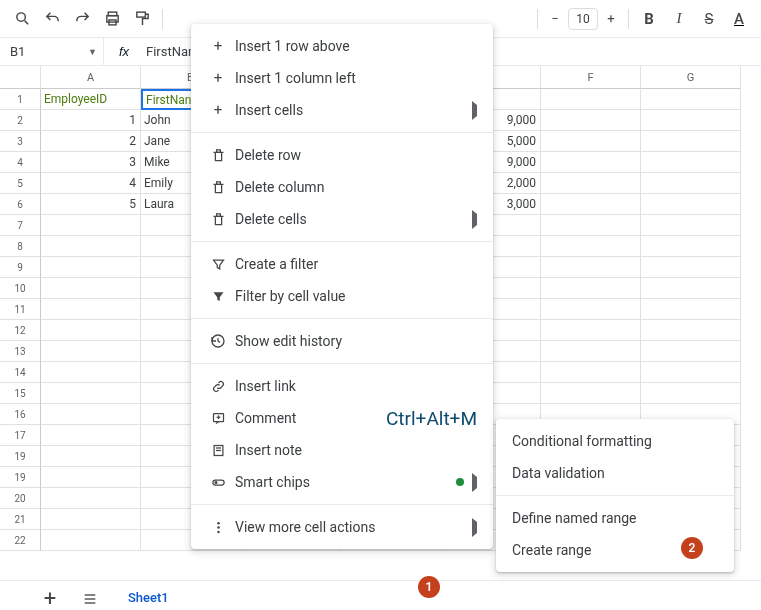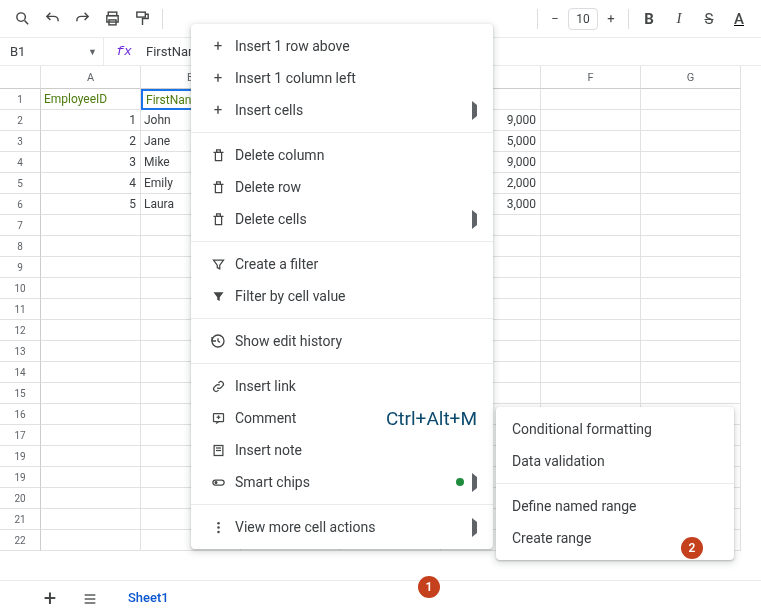--- a/index.html
+++ b/index.html
@@ -11,21 +11,21 @@
     .font-size-box { display: flex; align-items: center; gap: 2px; }
     .fs-val { border: 1px solid #dadce0; border-radius: 4px; width: 30px; height: 22px; display: flex; align-items: center; justify-content: center; font-size: 12px; }
     .fs-btn { width: 22px; height: 22px; display: flex; align-items: center; justify-content: center; cursor: pointer; color: #444746; }
     .bold-icon { font-weight: bold; font-size: 15px; }
     .italic-icon { font-style: italic; font-size: 15px; font-family: serif; }
     .strike-icon { text-decoration: line-through; font-size: 15px; }
     
     .formula-bar { height: 28px; display: flex; align-items: center; border-bottom: 1px solid #e8eaed; }
     .name-box { width: 104px; height: 100%; display: flex; align-items: center; padding-left: 10px; font-size: 13px; color: #3c4043; border-right: 1px solid #e8eaed; }
     .name-box-caret { margin-left: auto; margin-right: 6px; color: #5f6368; font-size: 9px; }
-    .fx-label { width: 40px; height: 100%; display: flex; align-items: center; justify-content: center; font-style: italic; font-family: Liberation Mono, monospace; color: #6d28d9; }
+    .fx-label { width: 40px; height: 100%; display: flex; align-items: center; justify-content: center; font-style: italic; font-family: Liberation Sans, sans-serif; color: #0f172a; }
     .formula-input { flex: 1; height: 100%; border: none; outline: none; font-size: 13px; padding-left: 2px; color: #3c4043; }
     
     .grid-area { position: relative; height: 514px; overflow: hidden; }
     .col-headers { display: flex; height: 23px; }
     .rowhead-corner { width: 41px; border-right: 1px solid #e1e1e1; border-bottom: 1px solid #ccc; background: #fff; }
     .col-header { width: 100px; border-right: 1px solid #e1e1e1; border-bottom: 1px solid #ccc; display: flex; align-items: center; justify-content: center; font-size: 11px; color: #5f6368; background: #fff; }
     .rows { }
     .row { display: flex; height: 21px; }
     .row-header { width: 41px; border-right: 1px solid #ccc; border-bottom: 1px solid #e1e1e1; display: flex; align-items: center; justify-content: center; font-size: 10px; color: #5f6368; background: #fff; }
     .cell { width: 100px; border-right: 1px solid #e1e1e1; border-bottom: 1px solid #e1e1e1; padding: 0 3px; display: flex; align-items: center; font-size: 12px; overflow: hidden; }
@@ -39,21 +39,21 @@
     
     .context-menu { position: absolute; left: 191px; top: 24px; width: 302px; background: #fff; border-radius: 4px; box-shadow: 0 2px 6px 2px rgba(60,64,67,.15), 0 1px 2px rgba(60,64,67,.3); padding: 6px 0; z-index: 10; font-size: 14px; color: #3c4043; }
     .menu-item { height: 32px; display: flex; align-items: center; padding: 0 16px 0 14px; cursor: pointer; position: relative; }
     .mi-icon { width: 26px; display: flex; align-items: center; justify-content: center; color: #444746; font-size: 15px; }
     .mi-label { flex: 1; margin-left: 4px; }
     .mi-shortcut { color: #0c4a6e; font-size: 19px; }
     .mi-arrow { font-size: 10px; color: #5f6368; }
     .mi-dot { width: 8px; height: 8px; border-radius: 50%; background: #1e8e3e; margin-right: 8px; }
     .menu-sep { height: 1px; background: #e8eaed; margin: 6px 0; }
     
-    .submenu { position: absolute; left: 496px; top: 407px; width: 238px; background: #fff; border-radius: 4px; box-shadow: 0 2px 6px 2px rgba(60,64,67,.15), 0 1px 2px rgba(60,64,67,.3); padding: 6px 0; z-index: 11; font-size: 14px; color: #3c4043; }
+    .submenu { position: absolute; left: 496px; top: 419px; width: 238px; background: #fff; border-radius: 4px; box-shadow: 0 2px 6px 2px rgba(60,64,67,.15), 0 1px 2px rgba(60,64,67,.3); padding: 6px 0; z-index: 11; font-size: 14px; color: #3c4043; }
     .sub-item { height: 32px; display: flex; align-items: center; padding: 0 16px; cursor: pointer; }
     
     .badge { position: absolute; width: 22px; height: 22px; border-radius: 50%; background: #c5401c; color: #fff; font-size: 12px; font-weight: 600; display: flex; align-items: center; justify-content: center; z-index: 20; }
     .badge1 { left: 418px; top: 576px; }
     .badge2 { left: 681px; top: 537px; }
     
     svg { display: block; }
     .caret-r { width: 0; height: 0; border-top: 4px solid transparent; border-bottom: 4px solid transparent; border-left: 5px solid #5f6368; }
   </style>
 </head>
@@ -379,31 +379,31 @@
   </div>
   <div class="menu-sep"></div>
   <div class="menu-item">
     <span class="mi-icon">
         <svg width="15" height="15" viewBox="0 0 24 24" fill="none" stroke="currentColor" stroke-width="2">
           <path d="M4 7h16"></path>
           <path d="M7 7v13h10V7"></path>
           <path d="M9 3h6v4H9z"></path>
         </svg>
       </span>
-    <span class="mi-label">Delete column</span>
+    <span class="mi-label">Delete row</span>
   </div>
   <div class="menu-item">
     <span class="mi-icon">
         <svg width="15" height="15" viewBox="0 0 24 24" fill="none" stroke="currentColor" stroke-width="2">
           <path d="M4 7h16"></path>
           <path d="M7 7v13h10V7"></path>
           <path d="M9 3h6v4H9z"></path>
         </svg>
       </span>
-    <span class="mi-label">Delete row</span>
+    <span class="mi-label">Delete column</span>
   </div>
   <div class="menu-item">
     <span class="mi-icon">
         <svg width="15" height="15" viewBox="0 0 24 24" fill="none" stroke="currentColor" stroke-width="2">
           <path d="M4 7h16"></path>
           <path d="M7 7v13h10V7"></path>
           <path d="M9 3h6v4H9z"></path>
         </svg>
       </span>
     <span class="mi-label">Delete cells</span>

